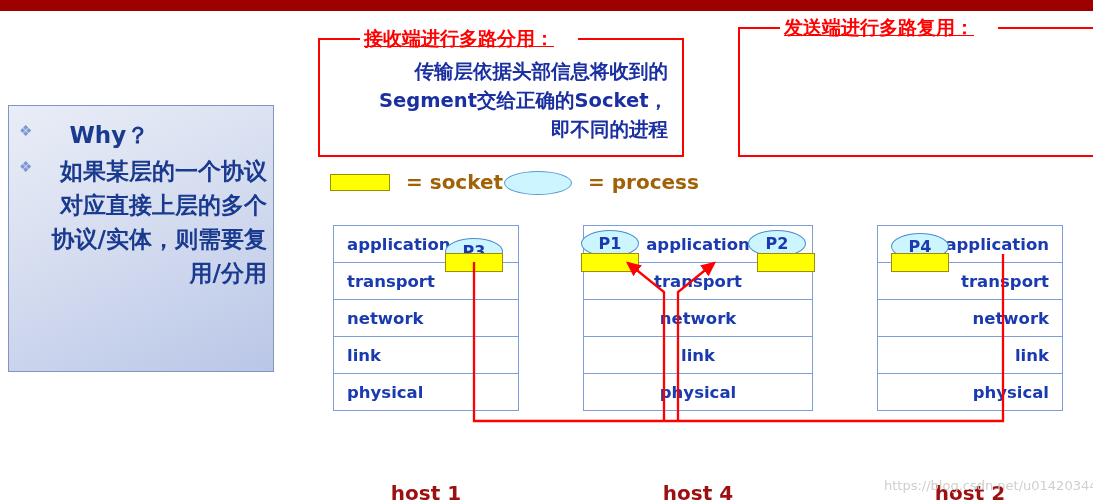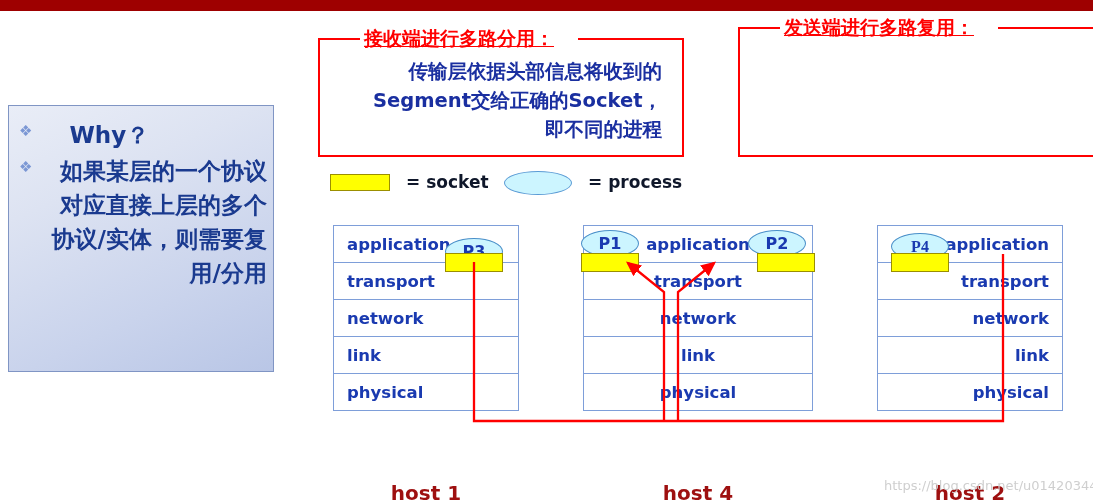--- a/index.html
+++ b/index.html
@@ -40,21 +40,21 @@
   
   .callout .cmask{
     position:absolute;top:6px;height:12px;background:#ffffff;
   }
   .callout .ctitle{
     position:absolute;top:0;
     color:#ff0000;font-weight:bold;font-size:19px;
     text-decoration:underline;white-space:nowrap;line-height:22px;
   }
   .callout .cbody{
-    position:absolute;left:10px;top:30px;right:22px;
+    position:absolute;left:10px;top:30px;right:16px;
     color:#1a2fa0;font-weight:bold;font-size:19.5px;line-height:29px;
     white-space:pre-line;
   }
 
   #callout-demux{left:318px;top:27px;width:366px;height:130px;text-align:right;}
   #callout-demux .cmask{left:42px;width:218px;}
   #callout-demux .ctitle{left:46px;}
 
   #callout-mux{left:738px;top:16px;width:398px;height:141px;text-align:center;}
   #callout-mux .cmask{left:42px;width:218px;}
@@ -65,21 +65,21 @@
   .lg-swatch-sq{
     position:absolute;left:0;top:4px;width:60px;height:17px;
     background:#ffff00;border:1px solid #9b8f00;box-sizing:border-box;
   }
   .lg-eq1{position:absolute;left:76px;top:2px;}
   .lg-swatch-el{
     position:absolute;left:174px;top:1px;width:68px;height:24px;
     background:#ccf5ff;border:1px solid #5b9bd5;border-radius:50%;box-sizing:border-box;
   }
   .lg-eq2{position:absolute;left:258px;top:2px;}
-  .lg-label{color:#0f172a;font-weight:bold;font-size:17px;line-height:20px;white-space:nowrap;}
+  .lg-label{color:#a16207;font-weight:bold;font-size:20px;line-height:20px;white-space:nowrap;}
 
   
   .host{position:absolute;}
   .stack{
     position:absolute;left:0;top:0;width:100%;
     border:1px solid #7e9ed9;border-bottom:none;box-sizing:border-box;background:#fff;
   }
   .layer{
     height:37px;border-bottom:1px solid #7e9ed9;box-sizing:border-box;
     display:flex;align-items:center;
@@ -184,21 +184,21 @@
 </div>
 
 <div class="host" id="host3" style="left:877px;top:225px;width:186px;">
   <div class="stack align-right">
     <div class="layer">application</div>
     <div class="layer">transport</div>
     <div class="layer">network</div>
     <div class="layer">link</div>
     <div class="layer">physical</div>
   </div>
-  <div class="proc" style="left:14px;top:8px;font-family:Liberation Serif, serif;">P4</div>
+  <div class="proc" style="left:14px;top:8px;">P4</div>
   <div class="sock" style="left:14px;top:28px;"></div>
   <div class="host-label" style="top:228px;">host 2</div>
 </div>
 
 <svg id="wires" viewBox="0 0 1093 500" xmlns="http://www.w3.org/2000/svg">
   <defs>
     <marker id="arrowRed" markerWidth="7" markerHeight="7" refX="5.4" refY="3" orient="auto" markerUnits="strokeWidth">
       <path d="M0,0 L6.5,3 L0,6 z" fill="#ff0000"></path>
     </marker>
   </defs>

